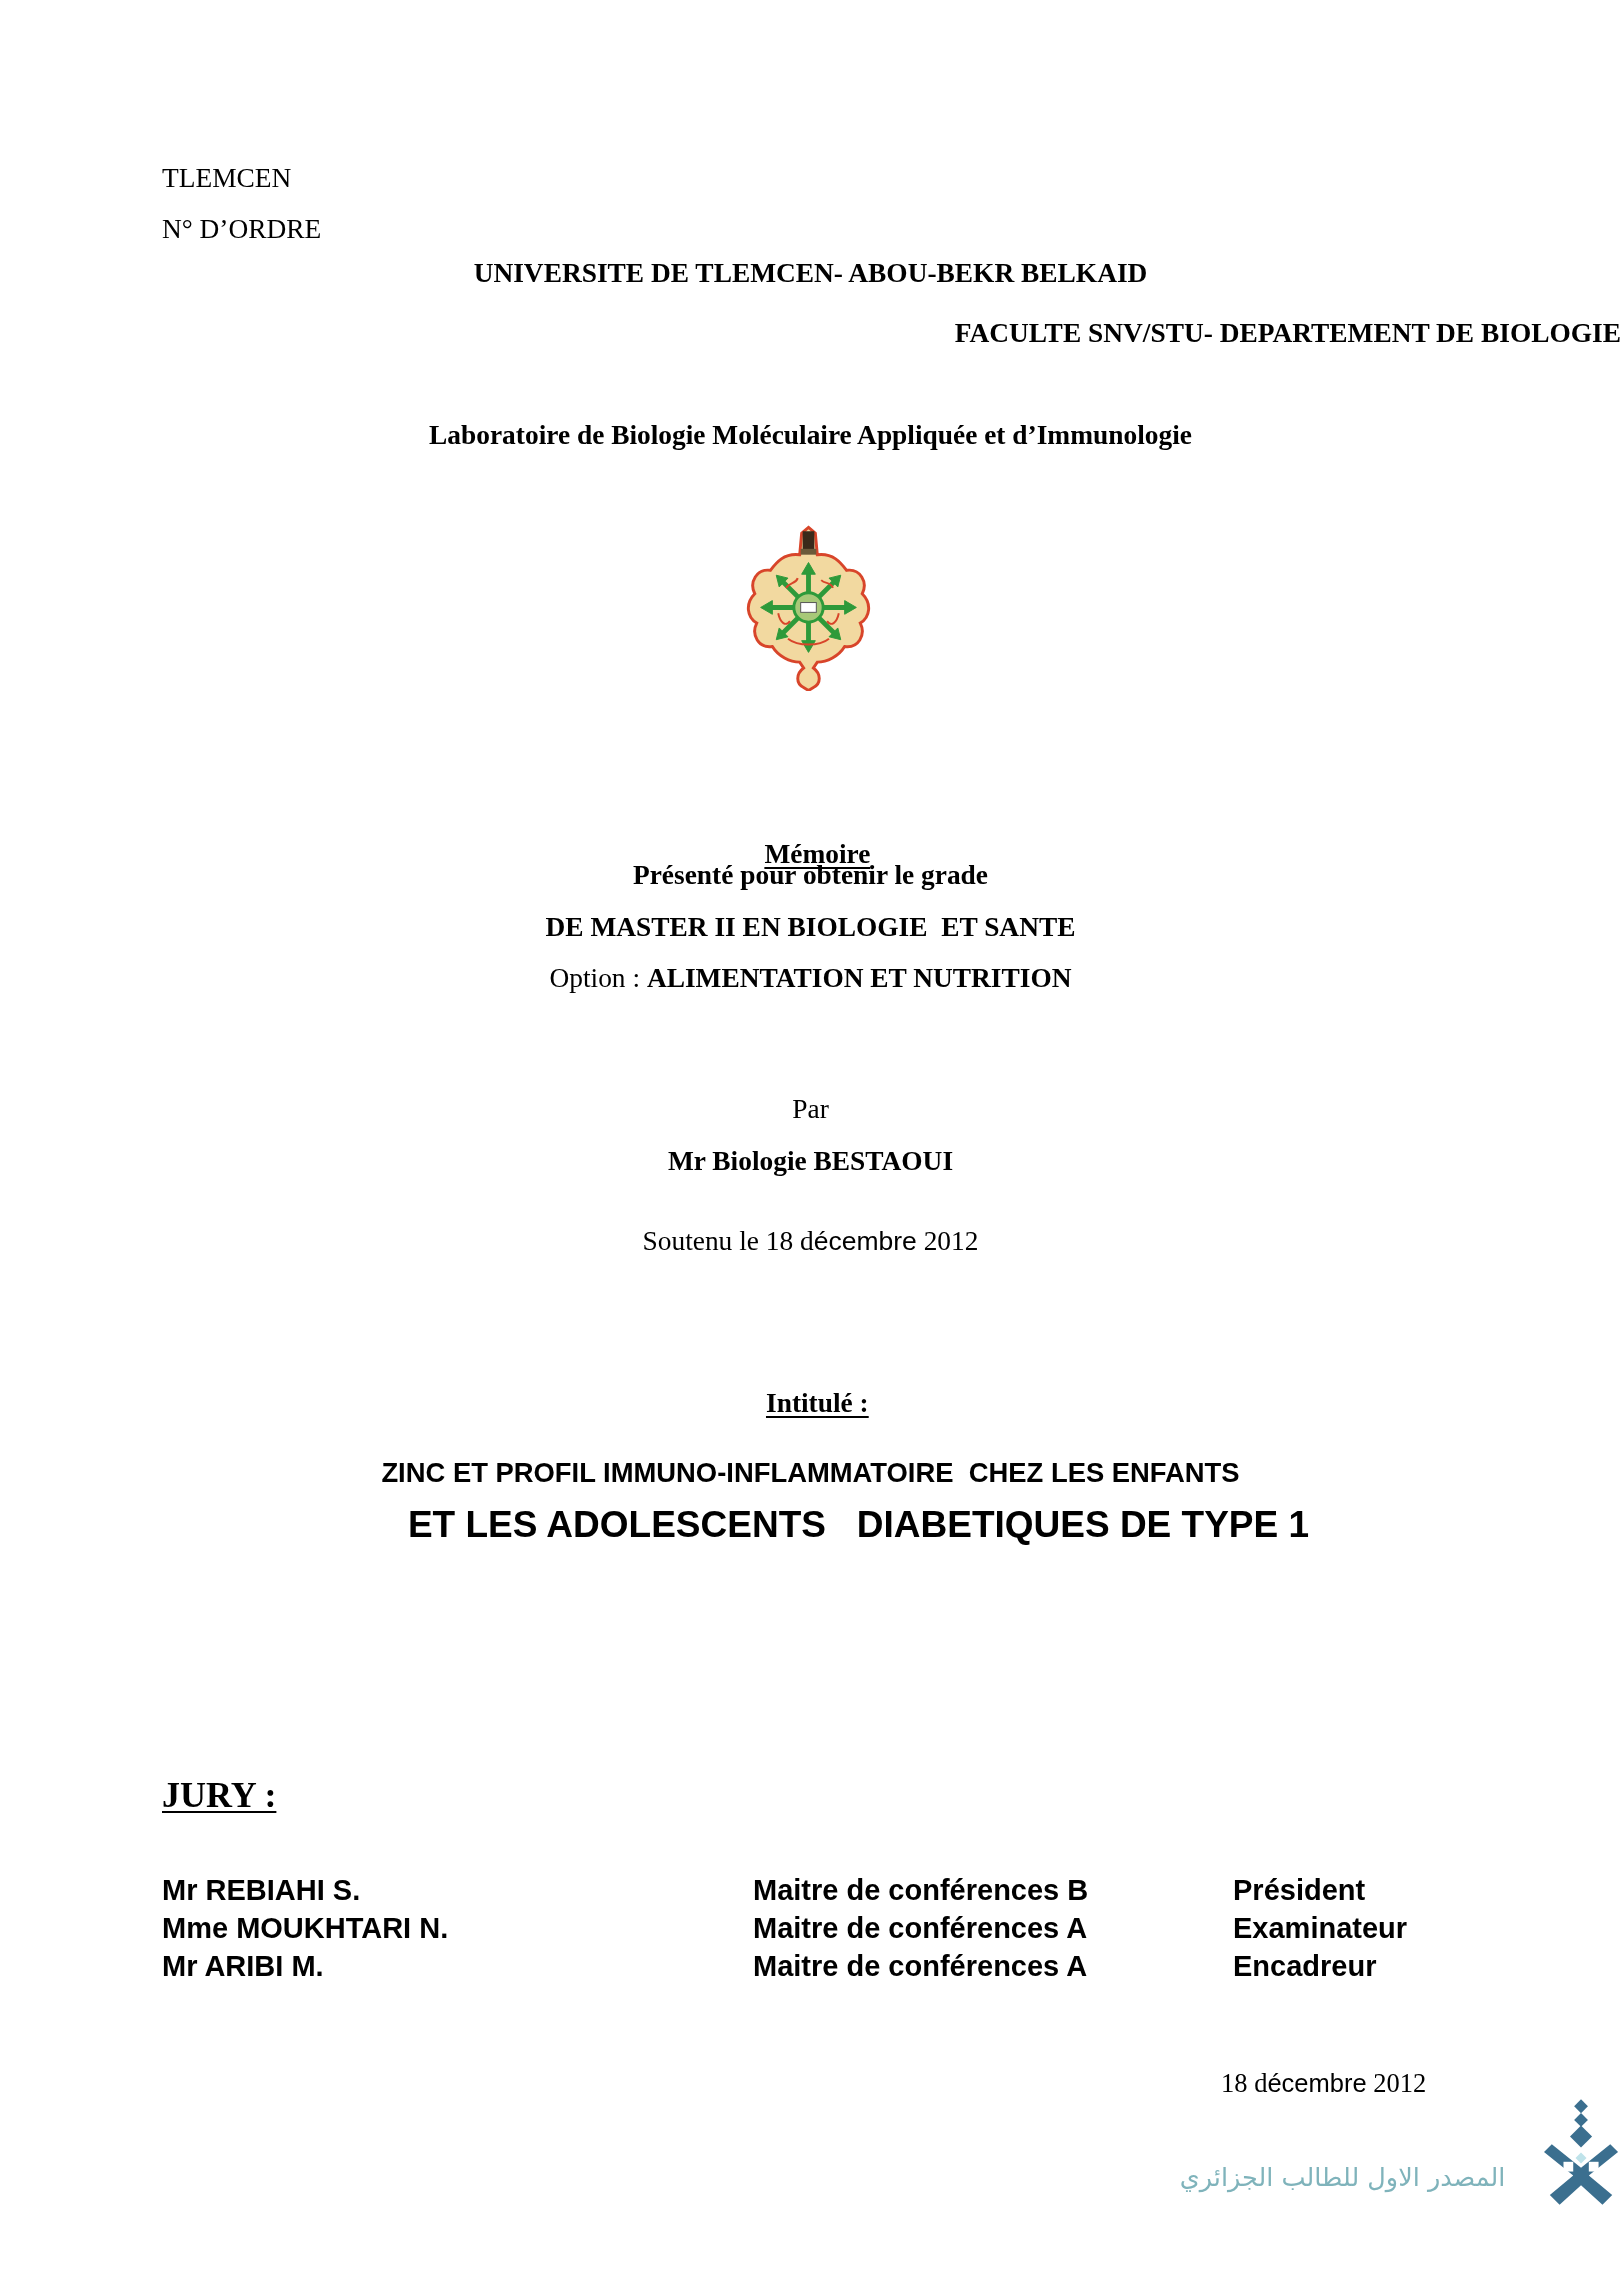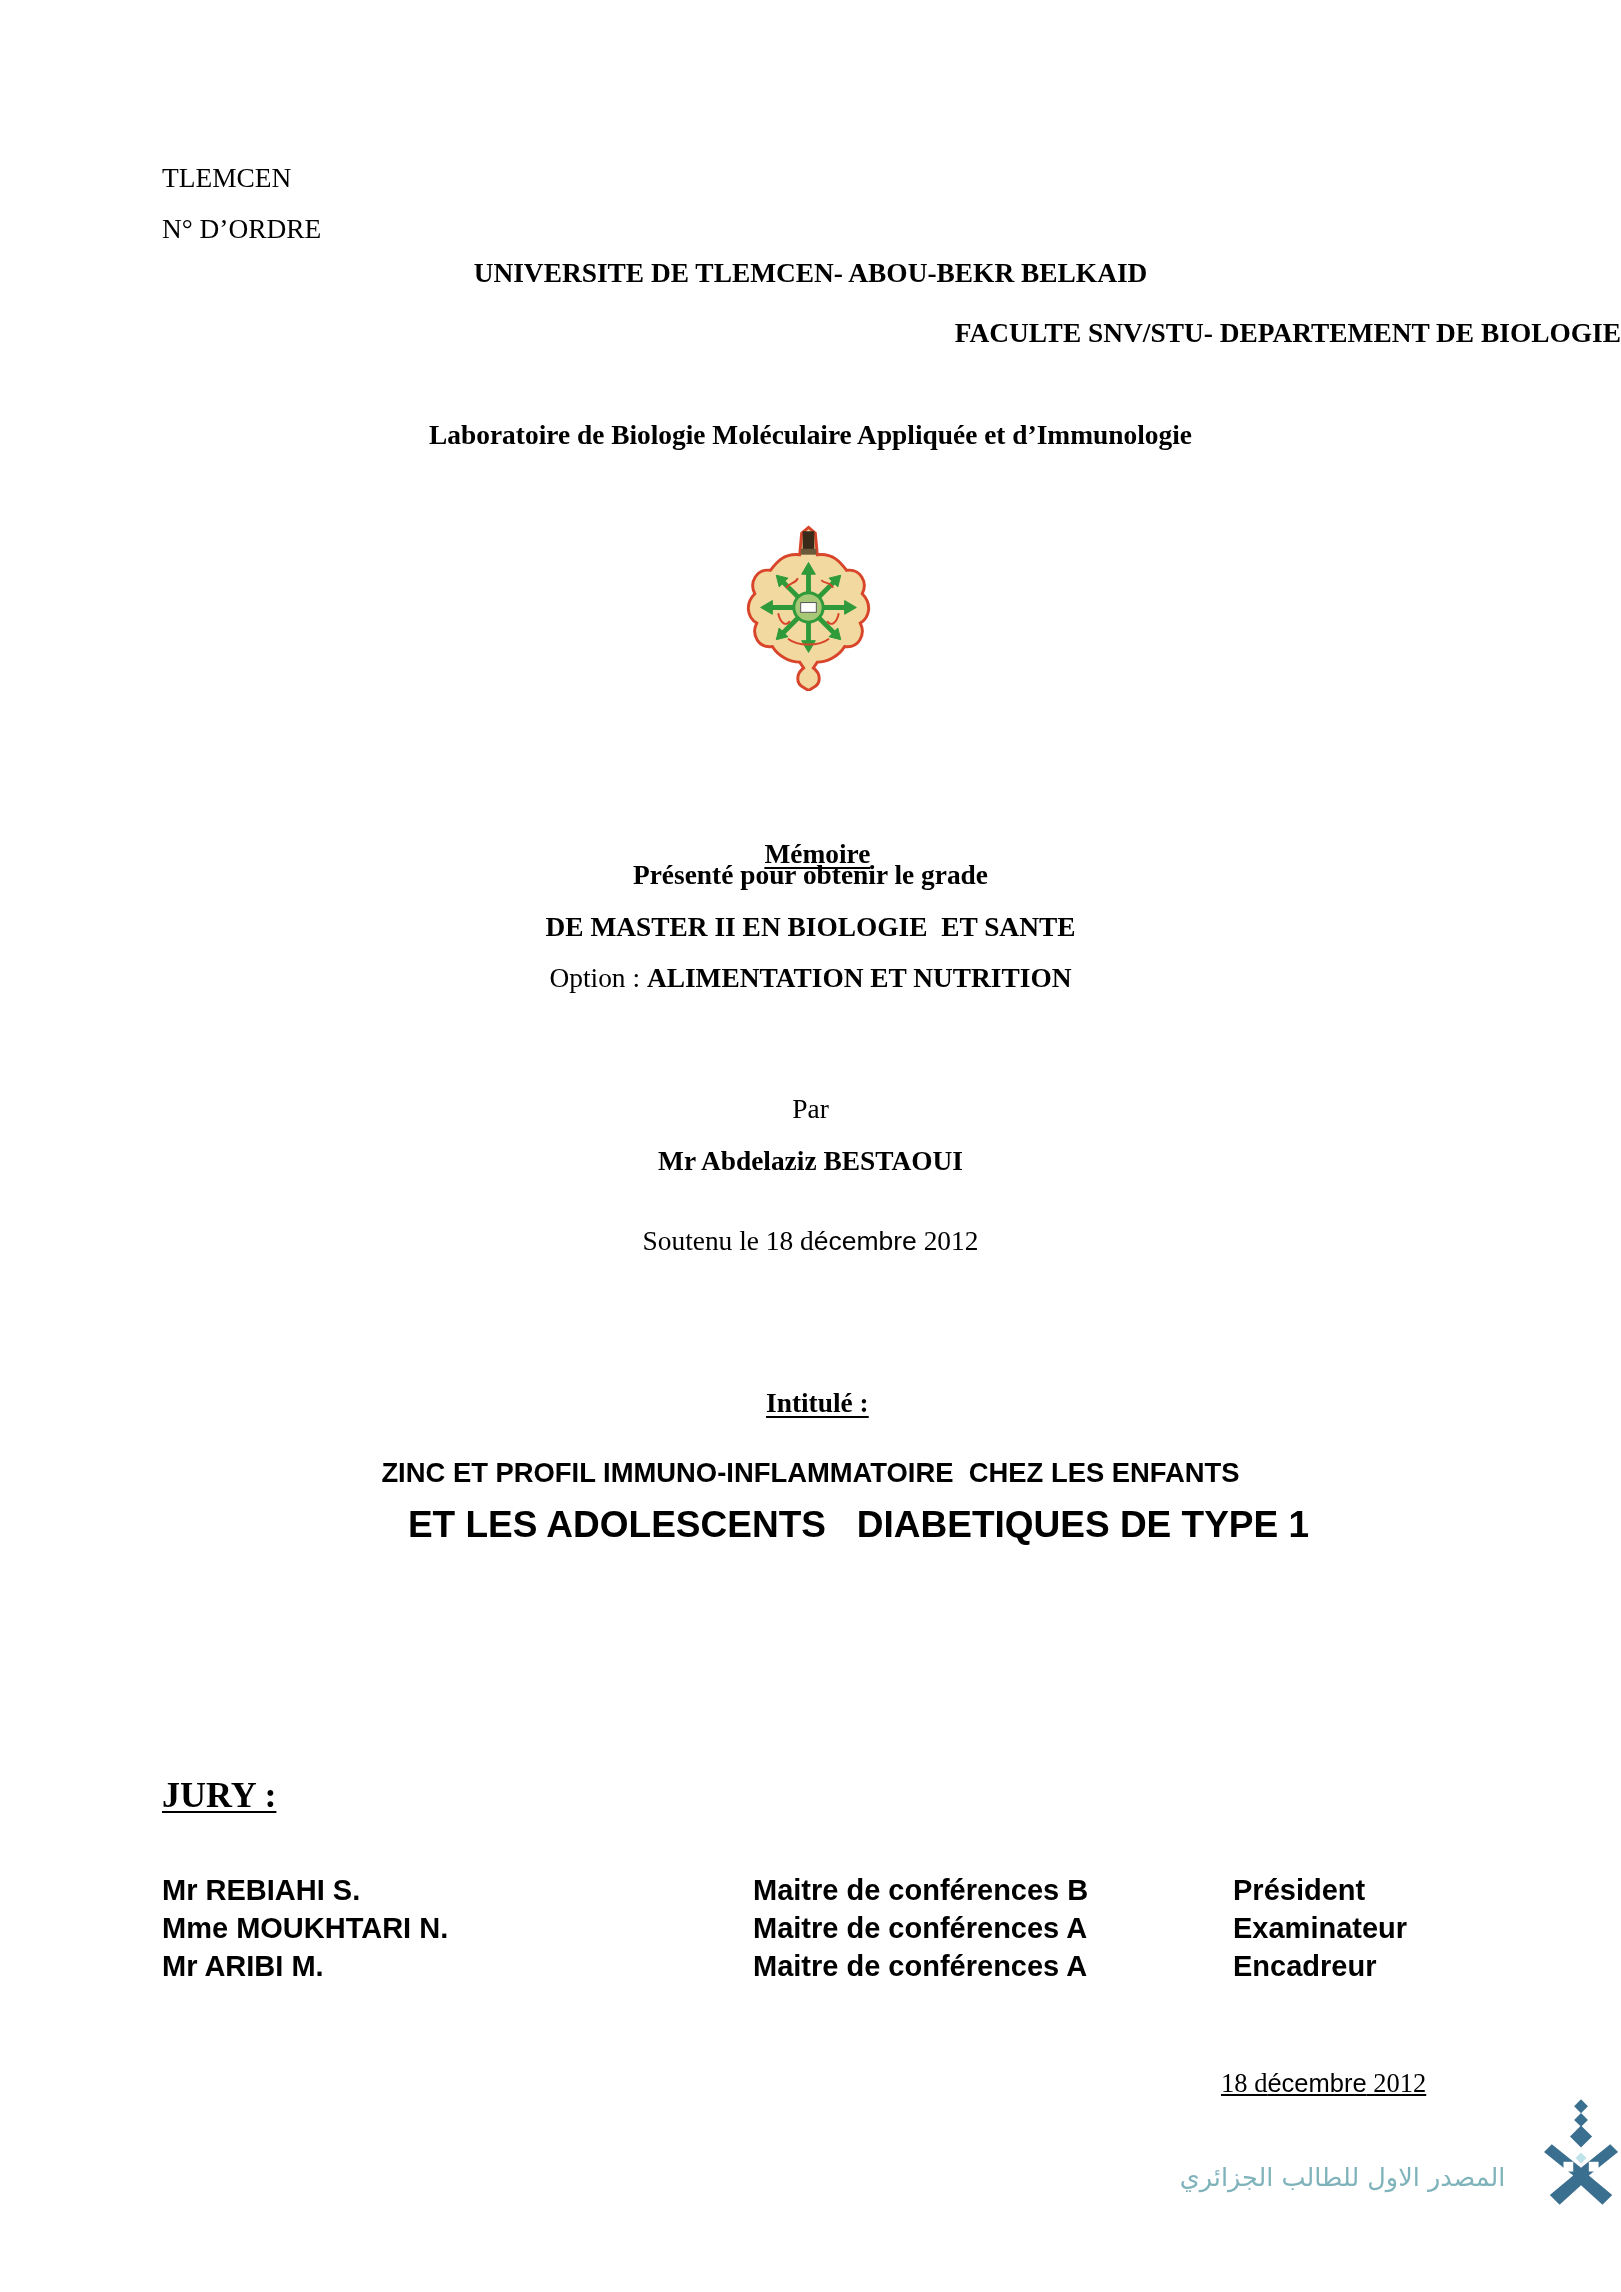--- a/index.html
+++ b/index.html
@@ -72,21 +72,21 @@
 </svg>
 
 <div class="center serif thesis bold" style="top:808px;">
   <span class="u">Mémoire</span>
 </div>
 <div class="center serif thesis bold" style="top:860px;">Présenté pour obtenir le grade</div>
 <div class="center serif thesis bold" style="top:912px;">DE MASTER II EN BIOLOGIE  ET SANTE</div>
 <div class="center serif thesis" style="top:963px;"><span>Option : </span><span class="bold">ALIMENTATION ET NUTRITION</span></div>
 
 <div class="center serif thesis" style="top:1094px;">Par</div>
-<div class="center serif thesis bold" style="top:1146px;">Mr Abdelaziz BESTAOUI</div>
+<div class="center serif thesis bold" style="top:1146px;">Mr Biologie BESTAOUI</div>
 <div class="center serif thesis" style="top:1226px;"><span>Soutenu le 18 d</span><span class="sans" style="font-size:26.5px;">écembre</span><span> 2012</span></div>
 
 <div class="center serif title bold" style="top:1357px;">
   <span class="u">Intitulé :</span>
 </div>
 <div class="center sans bold" style="top:1457px; font-size:27.4px;">ZINC ET PROFIL IMMUNO-INFLAMMATOIRE  CHEZ LES ENFANTS</div>
 <div class="center sans bold" style="top:1504px; font-size:37px;padding-left:48px;">ET LES ADOLESCENTS   DIABETIQUES DE TYPE 1</div>
 
 <div class="abs serif bold u" style="left:162px; top:1774px; font-size:36px;">JURY :</div>
 
@@ -101,21 +101,21 @@
     <div class="abs sans jury" style="left:753px; top:1912px;">Maitre de conférences A</div>
     <div class="abs sans jury" style="left:1233px; top:1912px;">Examinateur</div>
   </div>
   <div>
     <div class="abs sans jury" style="left:162px; top:1950px;">Mr ARIBI M.</div>
     <div class="abs sans jury" style="left:753px; top:1950px;">Maitre de conférences A</div>
     <div class="abs sans jury" style="left:1233px; top:1950px;">Encadreur</div>
   </div>
 </div>
 
-<div class="abs serif" style="left:1221px; top:2068px; font-size:26.5px;text-decoration:underline;"><span>18 d</span><span class="sans" style="font-size:25.5px;">écembre</span><span> 2012</span></div>
+<div class="abs serif" style="left:1221px; top:2068px; font-size:26.5px;"><span>18 d</span><span class="sans" style="font-size:25.5px;">écembre</span><span> 2012</span></div>
 
 <div id="watermark">
   <div class="wm-arabic">المصدر الاول للطالب الجزائري</div>
   <svg id="wm-glyph" viewBox="0 0 78 112">
     <g fill="#3b6f8f">
       <rect x="33" y="2" width="10" height="10" transform="rotate(45 38 7)"></rect>
       <rect x="33" y="16" width="10" height="10" transform="rotate(45 38 21)"></rect>
       <rect x="30" y="30" width="16" height="16" transform="rotate(45 38 38)"></rect>
       <path d="M8 46 L38 70 L68 46 L76 54 L46 78 L70 98 L60 108 L38 88 L16 108 L6 98 L30 78 L0 54 Z"></path>
       <rect x="20" y="64" width="10" height="10" fill="#ffffff"></rect>

